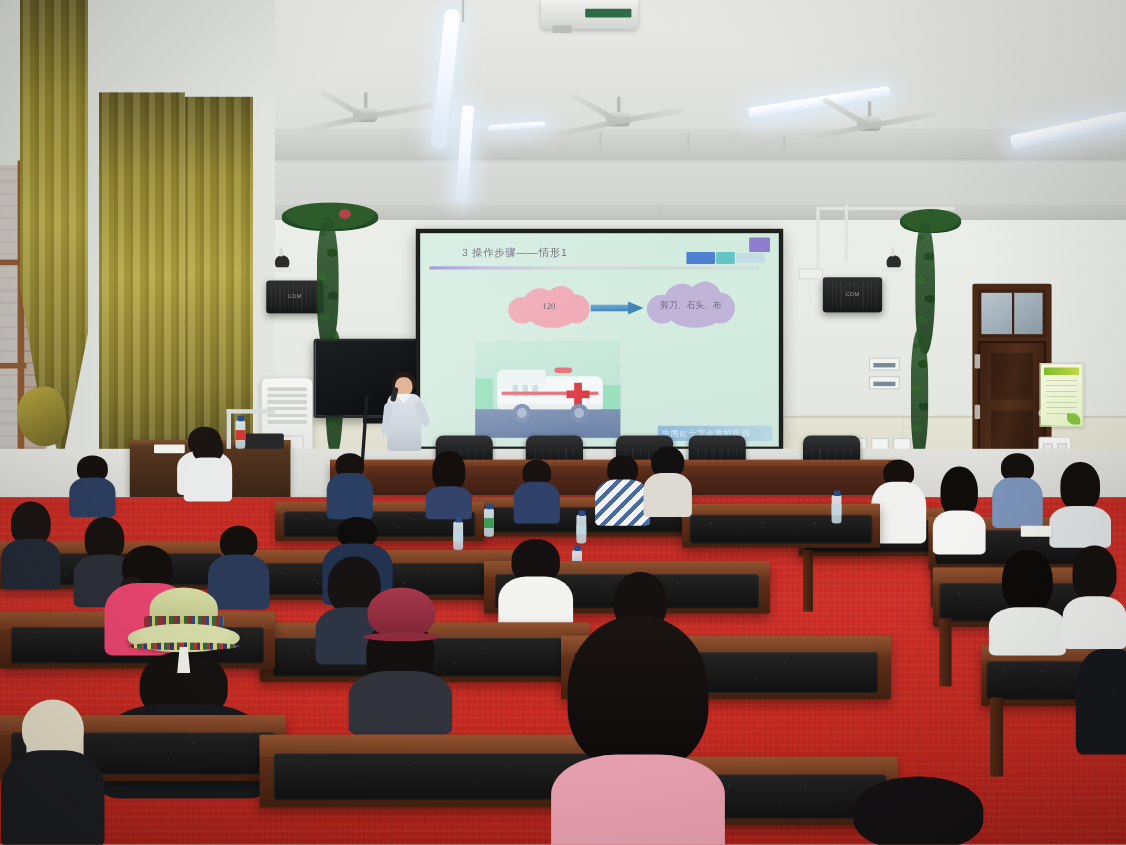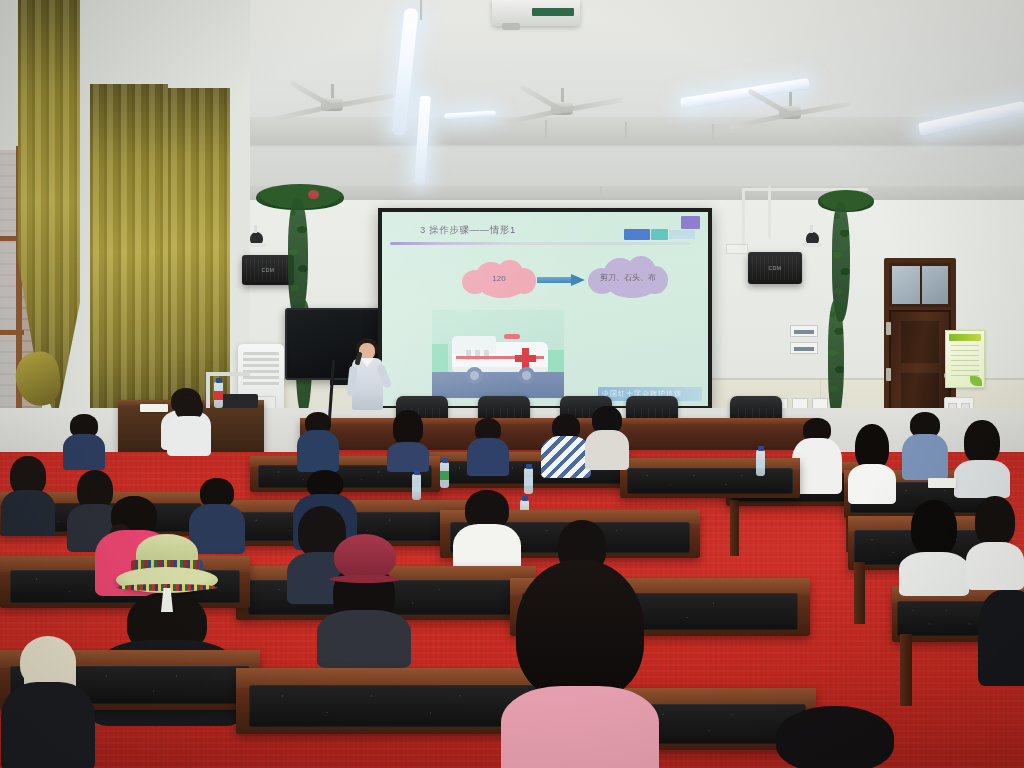--- a/index.html
+++ b/index.html
@@ -287,21 +287,21 @@
     font-size: 8px; line-height: 1.25; text-align: center; color: #6b6b7a;
   }
   .cloud .blobs { position: absolute; inset: 0; }
   .cloud .blobs i {
     position: absolute; display: block; border-radius: 50%;
   }
   .cloud-pink { left: 80px; top: 48px; width: 74px; height: 38px; }
   .cloud-pink .blobs i { background: #efa8b4; }
   .cloud-purple { left: 206px; top: 44px; width: 80px; height: 44px; }
   .cloud-purple .blobs i { background: #c0b4d8; }
-  .cloud .txt { position: relative; z-index: 2; }
+  .cloud .txt { position: relative; z-index: 2; font-family: Liberation Serif, serif; }
 
   .arrow {
     position: absolute; left: 155px; top: 62px; width: 48px; height: 10px;
   }
   .arrow .shaft {
     position: absolute; left: 0; top: 3px; width: 36px; height: 6px;
     background: linear-gradient(180deg,#66a9d6,#3f84b8);
   }
   .arrow .head {
     position: absolute; left: 34px; top: 0; width: 0; height: 0;

